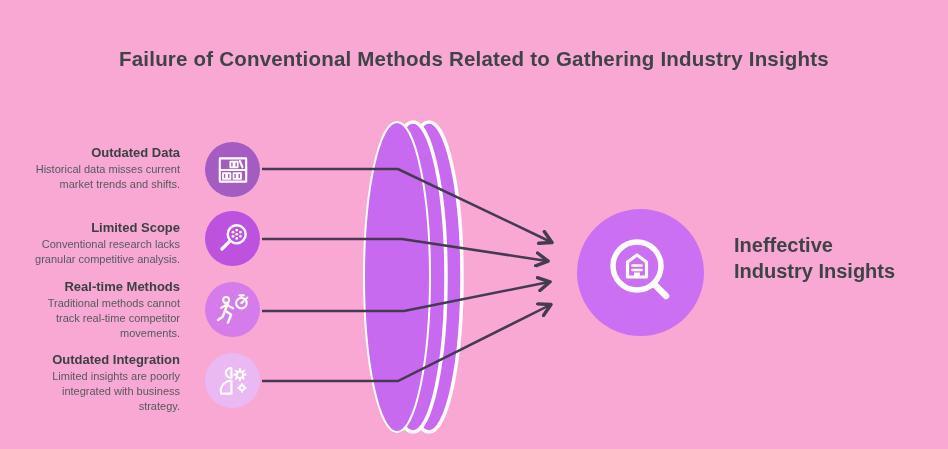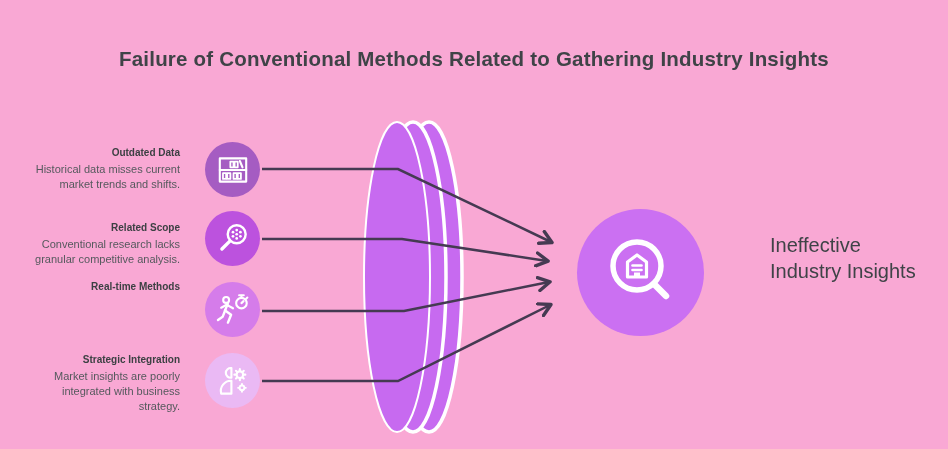--- a/index.html
+++ b/index.html
@@ -2,30 +2,30 @@
 <html><head>
 <meta charset="utf-8">
 <style>
   html,body{margin:0;padding:0;background:#ffffff;}
   body{width:948px;height:449px;overflow:hidden;font-family:"Liberation Sans",sans-serif;}
   .canvas{position:relative;width:948px;height:449px;background:#f9a8d4;}
   .diagram-title{position:absolute;left:0;top:47px;width:948px;text-align:center;
     font-size:20.5px;font-weight:bold;letter-spacing:.2px;}
   .svg-layer{position:absolute;left:0;top:0;width:948px;height:449px;}
   .item-text{position:absolute;width:172px;right:768px;text-align:right;}
-  .item-title{font-size:10px;font-weight:bold;line-height:16px;}
+  .item-title{font-size:13px;font-weight:bold;line-height:16px;}
   .item-desc{font-size:11px;line-height:15px;white-space:pre-line;margin-top:1px;}
   .t1{top:145px;} .t2{top:220px;} .t3{top:279px;} .t4{top:352px;}
   .item-icon{position:absolute;left:205px;width:55px;height:55px;border-radius:50%;
     display:flex;align-items:center;justify-content:center;}
   .i1{top:142px;} .i2{top:211px;} .i3{top:282px;} .i4{top:353px;}
   .item-icon svg{width:38px;height:38px;}
   .result-circle{position:absolute;left:577px;top:209px;width:127px;height:127px;border-radius:50%;
     display:flex;align-items:center;justify-content:center;}
-  .result-label{position:absolute;left:770px;top:232px;font-size:20px;font-weight:normal;
+  .result-label{position:absolute;left:734px;top:232px;font-size:20px;font-weight:bold;
     line-height:26px;white-space:pre-line;}
   .ic{stroke:#ffffff;fill:none;stroke-linecap:round;stroke-linejoin:round;}
 </style>
 </head>
 <body>
 
 <div class="canvas">
 
   <div class="diagram-title" style="color: rgb(63, 67, 71);">Failure of Conventional Methods Related to Gathering Industry Insights</div>
 
@@ -65,21 +65,21 @@
         <path d="M24.5,9.5 L27,15.5"></path>
         <rect x="8.5" y="21" width="3" height="5.5" stroke-width="1.7"></rect>
         <rect x="12.5" y="21" width="3" height="5.5" stroke-width="1.7"></rect>
         <rect x="18.5" y="21" width="3" height="5.5" stroke-width="1.7"></rect>
         <rect x="22.5" y="21" width="3" height="5.5" stroke-width="1.7"></rect>
       </g>
     </svg>
   </div>
 
   <div class="item-text t2">
-    <div class="item-title" style="color: rgb(60, 64, 67);">Related Scope</div>
+    <div class="item-title" style="color: rgb(60, 64, 67);">Limited Scope</div>
     <div class="item-desc" style="color: rgb(85, 89, 93); text-align: right;">Conventional research lacks
 granular competitive analysis.</div>
   </div>
   <div class="item-icon i2" style="background: rgb(188, 82, 222);">
     <svg viewBox="0 0 36 36">
       <g class="ic">
         <circle cx="21.5" cy="13.5" r="8.5" stroke-width="2.3"></circle>
         <path d="M15,20 L7.5,27.5" stroke-width="3.2"></path>
       </g>
       <g fill="#ffffff">
@@ -89,42 +89,45 @@
           <circle cx="21.5" cy="13.5" r="1.3"></circle>
         <circle cx="18" cy="15.5" r="1.3"></circle>
           <circle cx="25" cy="15.5" r="1.3"></circle>
         <circle cx="21.5" cy="17.5" r="1.3"></circle>
       </g>
     </svg>
   </div>
 
   <div class="item-text t3">
     <div class="item-title" style="color: rgb(60, 64, 67);">Real-time Methods</div>
+    <div class="item-desc" style="color: rgb(85, 89, 93);">Traditional methods cannot
+track real-time competitor
+movements.</div>
   </div>
   <div class="item-icon i3" style="background: rgb(213, 124, 234);">
     <svg viewBox="0 0 36 36">
       <g class="ic" stroke-width="2">
         <circle cx="26" cy="11.5" r="5"></circle>
         <path d="M26,6.5 V4.5"></path>
           <path d="M23.8,4 H28.2"></path>
         <path d="M30.2,7.6 L31.6,6.2"></path>
         <path d="M26,11.5 L28,9.6"></path>
         <circle cx="11.5" cy="8.5" r="2.8"></circle>
         <path d="M13,12 L10.5,18.5" stroke-width="2.3"></path>
         <path d="M12.8,12.6 L6.8,15.8" stroke-width="2.1"></path>
         <path d="M13,13.6 L18,16.4" stroke-width="2.1"></path>
         <path d="M10.5,18.5 L16.2,22.5 L13.2,30" stroke-width="2.3"></path>
         <path d="M10.5,18.5 L8.2,24.5 L3.8,27.5" stroke-width="2.3"></path>
       </g>
     </svg>
   </div>
 
   <div class="item-text t4">
-    <div class="item-title" style="color: rgb(60, 64, 67);">Strategic Integration</div>
-    <div class="item-desc" style="color: rgb(85, 89, 93);">Market insights are poorly
+    <div class="item-title" style="color: rgb(60, 64, 67);">Outdated Integration</div>
+    <div class="item-desc" style="color: rgb(85, 89, 93);">Limited insights are poorly
 integrated with business
 strategy.</div>
   </div>
   <div class="item-icon i4" style="background: rgb(234, 185, 244);">
     <svg viewBox="0 0 36 36">
       <g class="ic" stroke-width="2">
         <path d="M16.5,5.8 A4.6,4.6 0 1 0 16.5,14.9 Z"></path>
         <path d="M16.5,17.8 V30 H6.8 A9.7,9.7 0 0 1 16.5,17.8 Z"></path>
         <circle cx="24.5" cy="12" r="3.1"></circle>
         <path d="M24.5,6.8 V8.3"></path>

